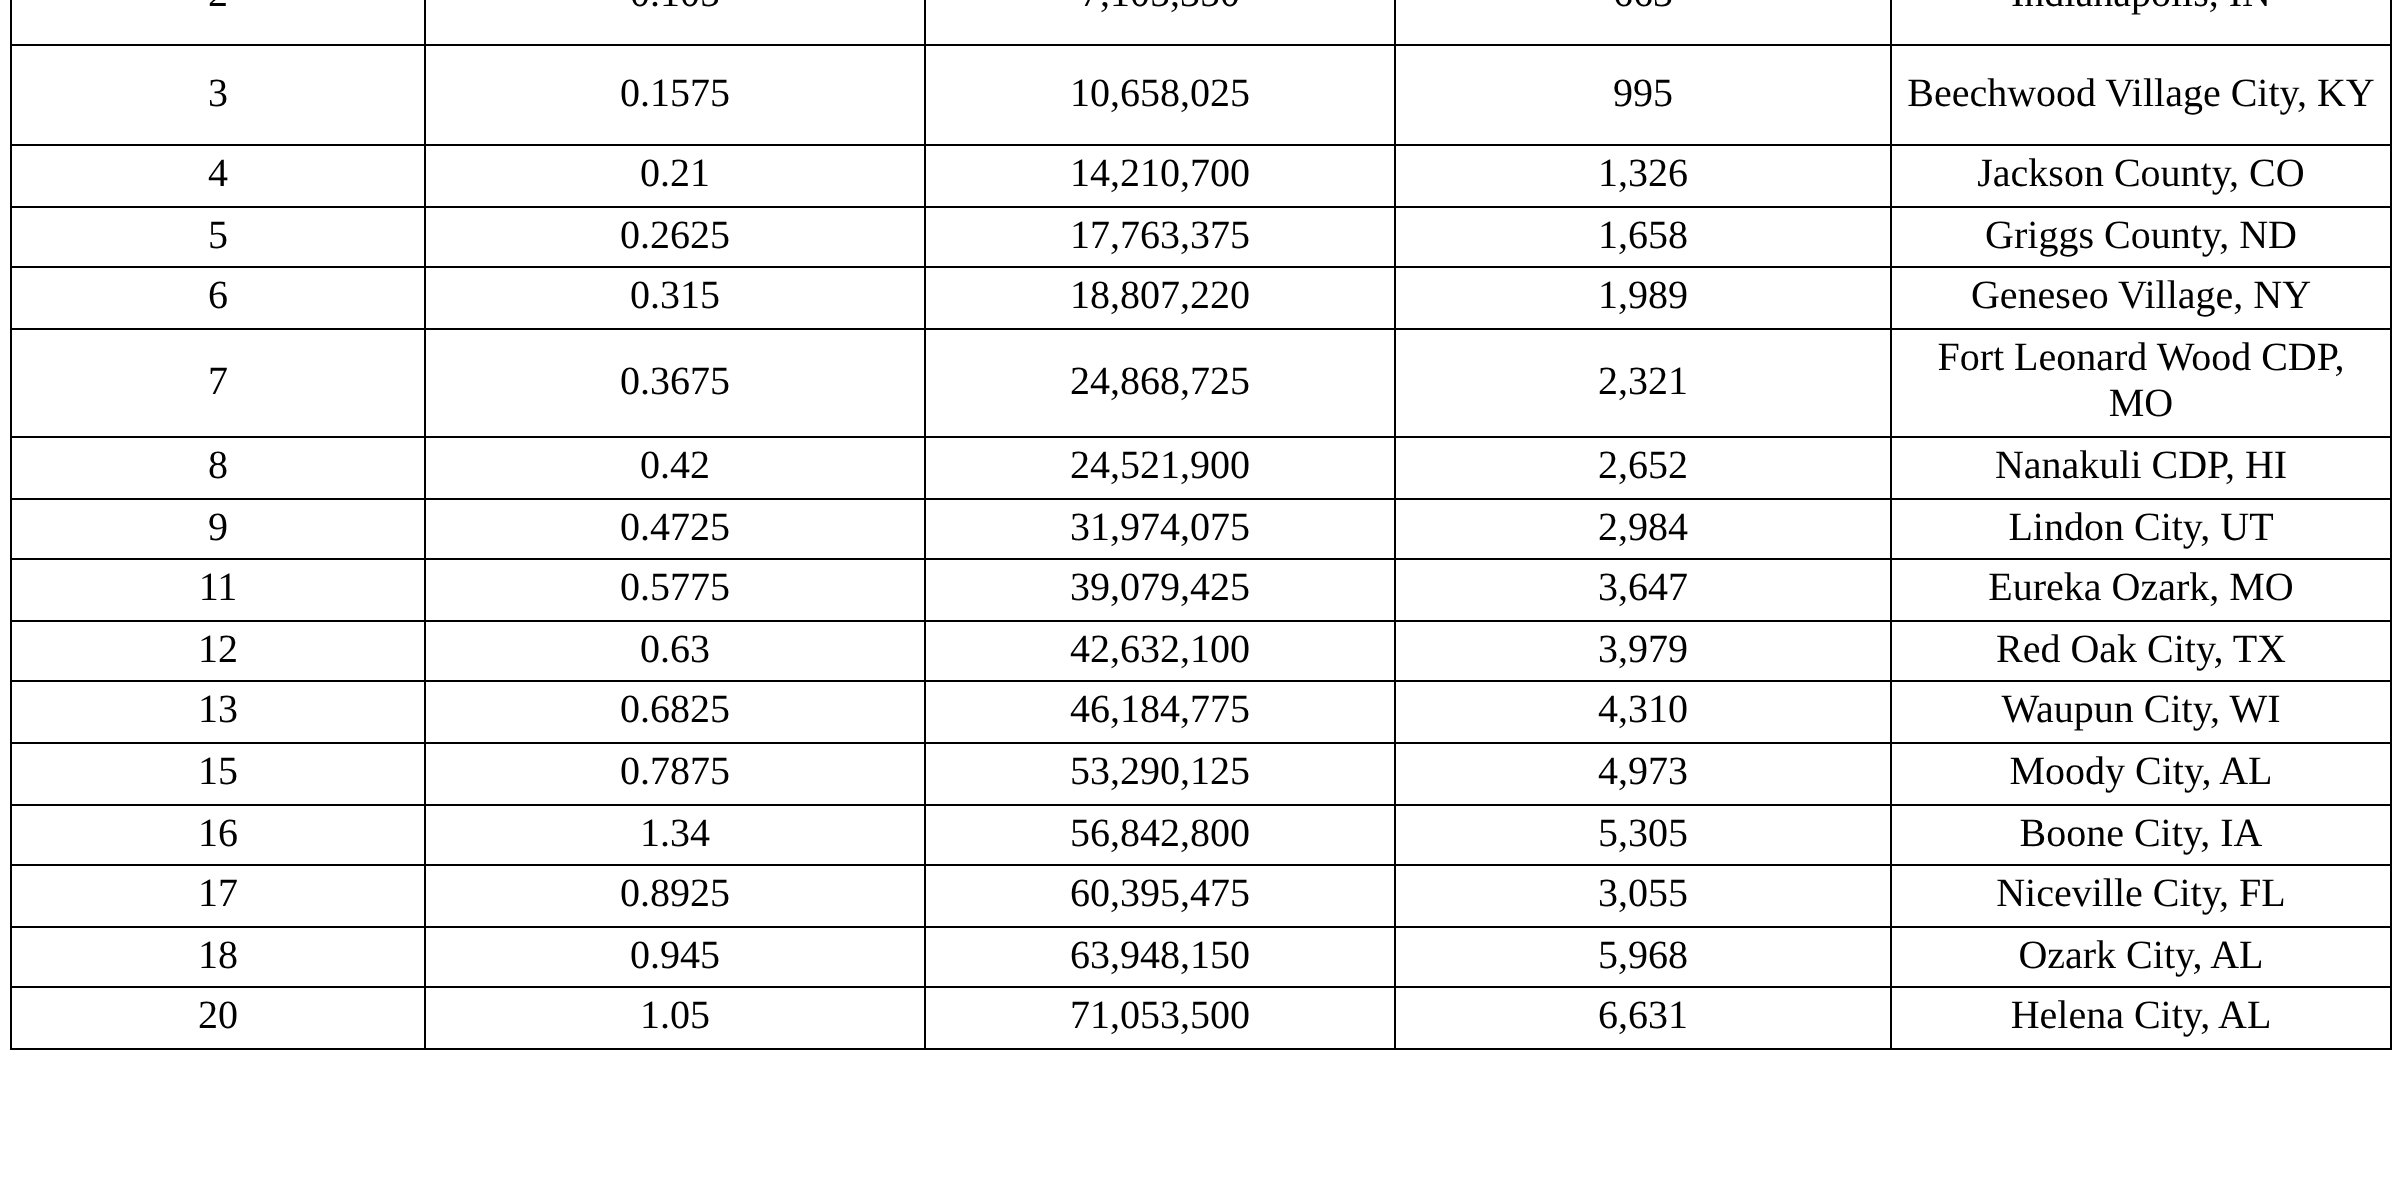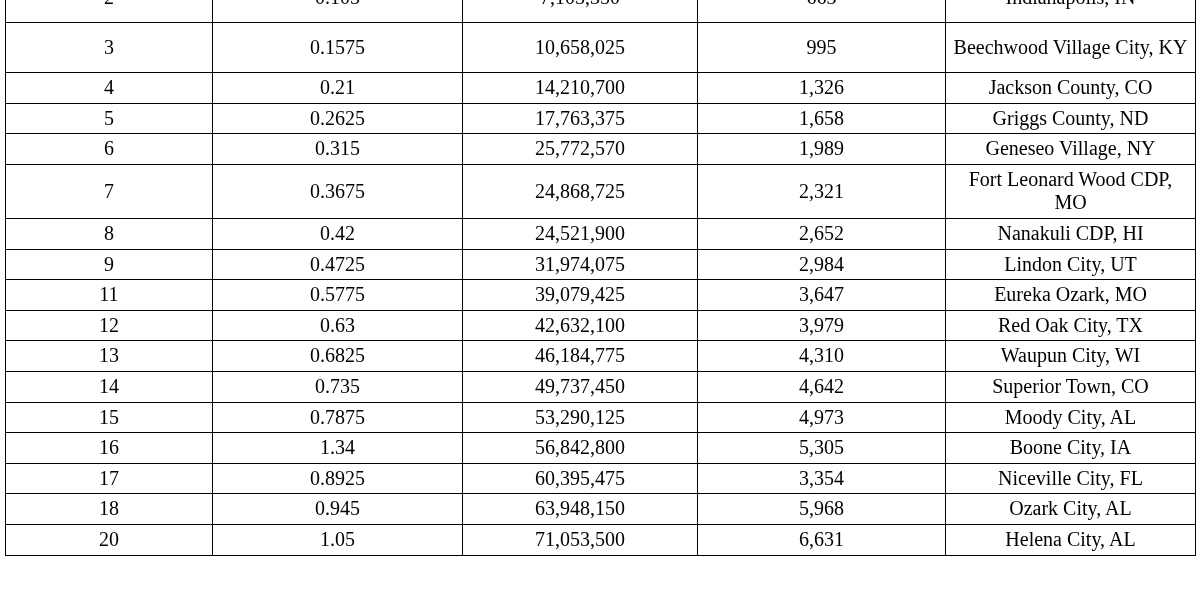--- a/index.html
+++ b/index.html
@@ -92,21 +92,21 @@
           <tr>
             <td>5</td>
             <td>0.2625</td>
             <td>17,763,375</td>
             <td>1,658</td>
             <td>Griggs County, ND</td>
           </tr>
           <tr>
             <td>6</td>
             <td>0.315</td>
-            <td>25,772,570</td>
+            <td>18,807,220</td>
             <td>1,989</td>
             <td>Geneseo Village, NY</td>
           </tr>
           <tr class="tall">
             <td>7</td>
             <td>0.3675</td>
             <td>24,868,725</td>
             <td>2,321</td>
             <td>Fort Leonard Wood CDP, MO</td>
           </tr>
@@ -139,45 +139,38 @@
             <td>Red Oak City, TX</td>
           </tr>
           <tr>
             <td>13</td>
             <td>0.6825</td>
             <td>46,184,775</td>
             <td>4,310</td>
             <td>Waupun City, WI</td>
           </tr>
           <tr>
-            <td>14</td>
-            <td>0.735</td>
-            <td>49,737,450</td>
-            <td>4,642</td>
-            <td>Superior Town, CO</td>
-          </tr>
-          <tr>
             <td>15</td>
             <td>0.7875</td>
             <td>53,290,125</td>
             <td>4,973</td>
             <td>Moody City, AL</td>
           </tr>
           <tr>
             <td>16</td>
             <td>1.34</td>
             <td>56,842,800</td>
             <td>5,305</td>
             <td>Boone City, IA</td>
           </tr>
           <tr>
             <td>17</td>
             <td>0.8925</td>
             <td>60,395,475</td>
-            <td>3,354</td>
+            <td>3,055</td>
             <td>Niceville City, FL</td>
           </tr>
           <tr>
             <td>18</td>
             <td>0.945</td>
             <td>63,948,150</td>
             <td>5,968</td>
             <td>Ozark City, AL</td>
           </tr>
           <tr>

